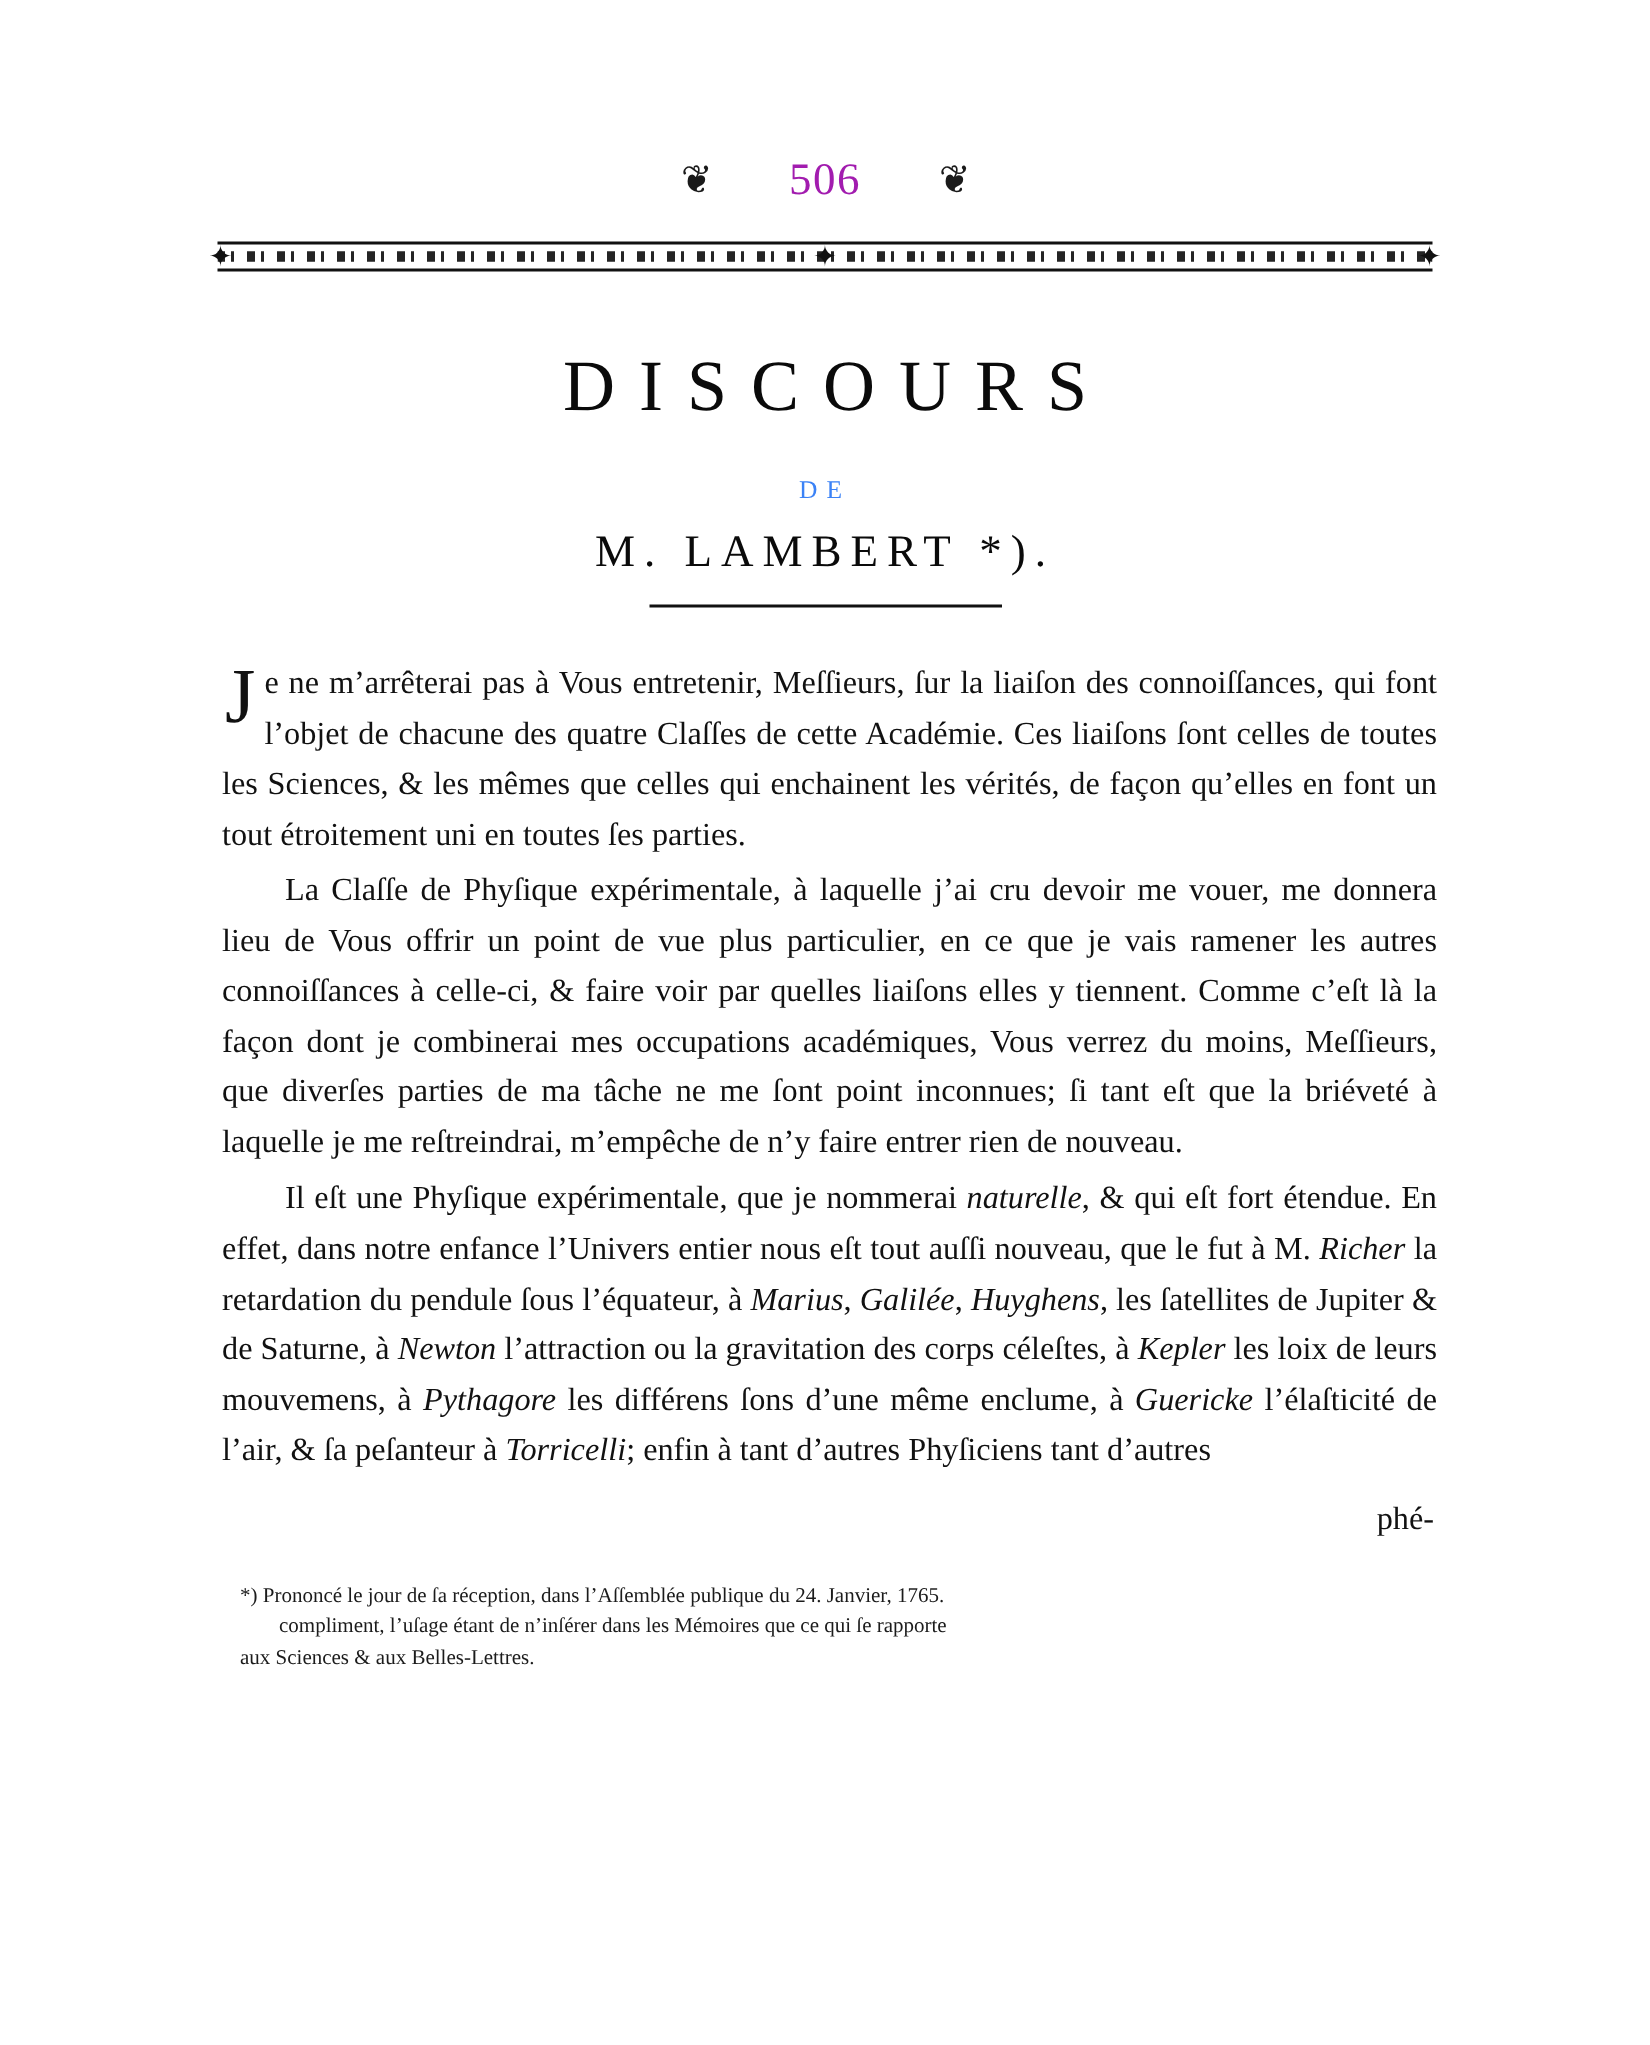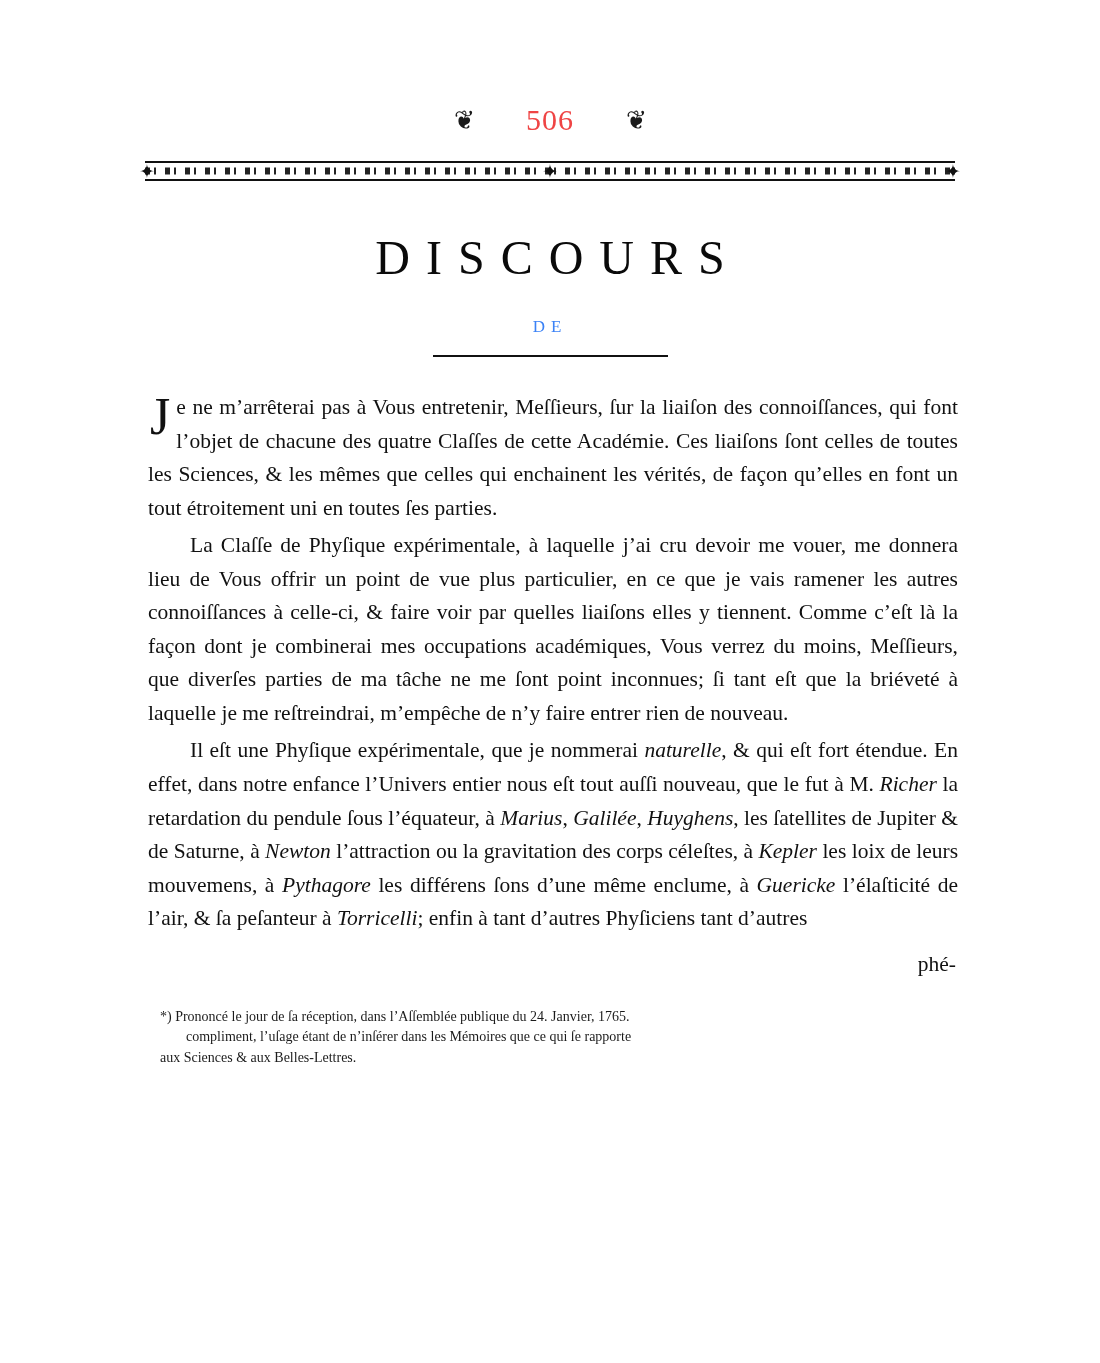--- a/index.html
+++ b/index.html
@@ -36,21 +36,21 @@
     font-size: 25px;
     line-height: 1;
     color: #1a1a1a;
     letter-spacing: -1px;
     transform: scaleY(1.05);
   }
   .page-number {
     font-family: "Liberation Serif", serif;
     font-size: 30px;
     letter-spacing: 1px;
-    color: #ef4444;
+    color: #a21caf;
   }
 
   
   .rule-band {
     margin: 18px auto 0 auto;
     width: 810px;
     height: 26px;
     position: relative;
     display: flex;
     align-items: center;
@@ -176,20 +176,21 @@
 
   <div class="rule-band">
     <span class="diamond left">✦</span>
     <span class="diamond mid">✦</span>
     <span class="diamond right">✦</span>
     <span class="band-inner"></span>
   </div>
 
   <h1 class="doc-title">DISCOURS</h1>
   <div class="doc-de">DE</div>
+  <div class="doc-author">M.  LAMBERT  *).</div>
   <div class="title-rule"></div>
 
   <div class="body-wrap">
 
     <p class="para first">
       <span class="dropcap">J</span><span>e ne m’arrêterai pas à Vous entretenir, Meſſieurs, ſur la liaiſon des connoiſſances, qui font l’objet de chacune des quatre Claſſes de cette Académie. Ces liaiſons ſont celles de toutes les Sciences, &amp; les mêmes que celles qui enchainent les vérités, de façon qu’elles en font un tout étroitement uni en toutes ſes parties.</span>
     </p>
 
     <p class="para"><span>La Claſſe de Phyſique expérimentale, à laquelle j’ai cru devoir me vouer, me donnera lieu de Vous offrir un point de vue plus particulier, en ce que je vais ramener les autres connoiſſances à celle-ci, &amp; faire voir par quelles liaiſons elles y tiennent. Comme c’eſt là la façon dont je combinerai mes occupations académiques, Vous verrez du moins, Meſſieurs, que diverſes parties de ma tâche ne me ſont point inconnues; ſi tant eſt que la briéveté à laquelle je me reſtreindrai, m’empêche de n’y faire entrer rien de nouveau.</span></p>
 

